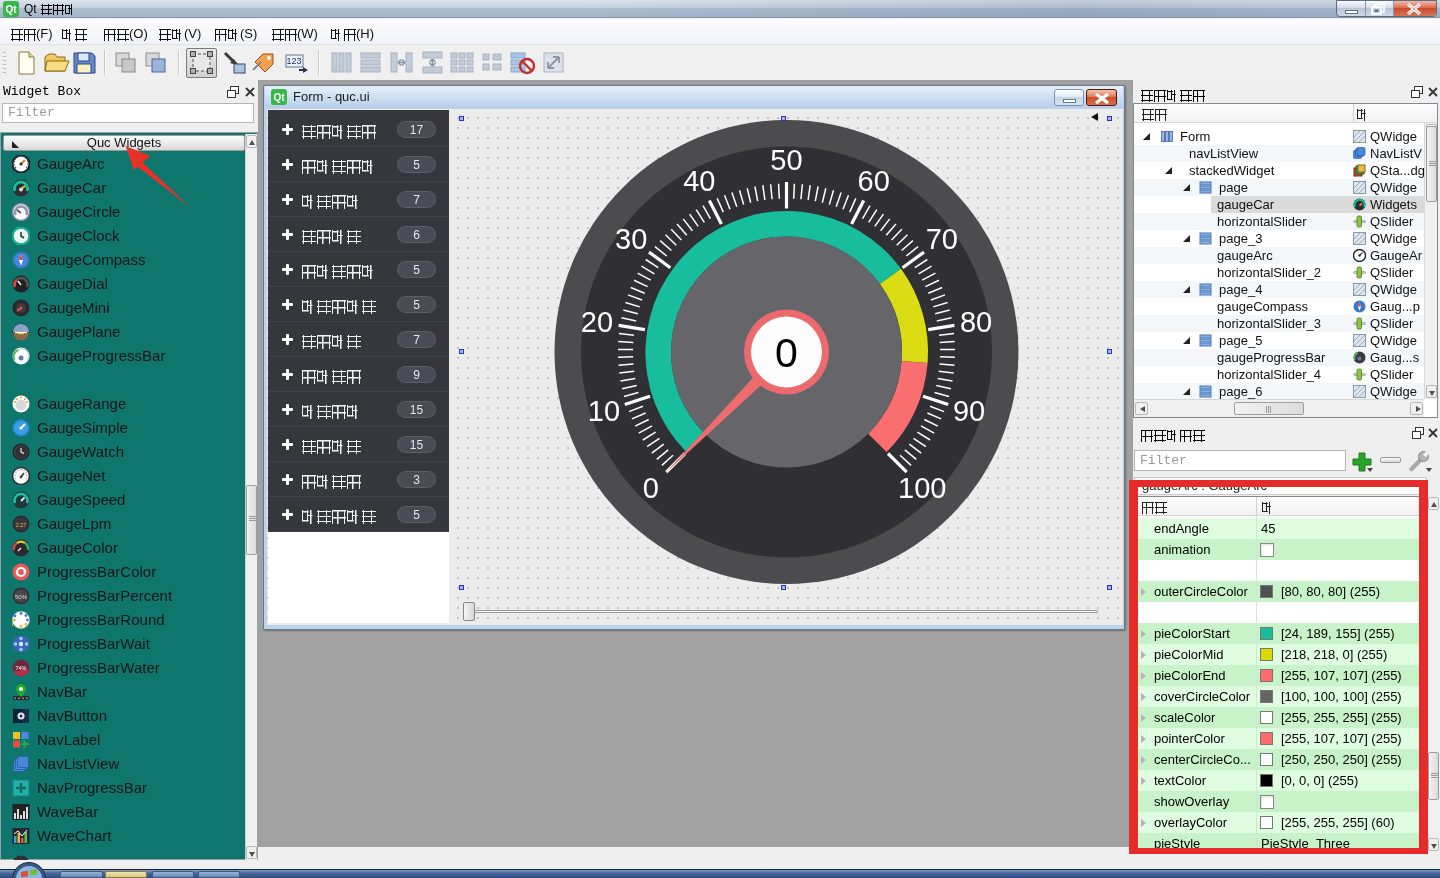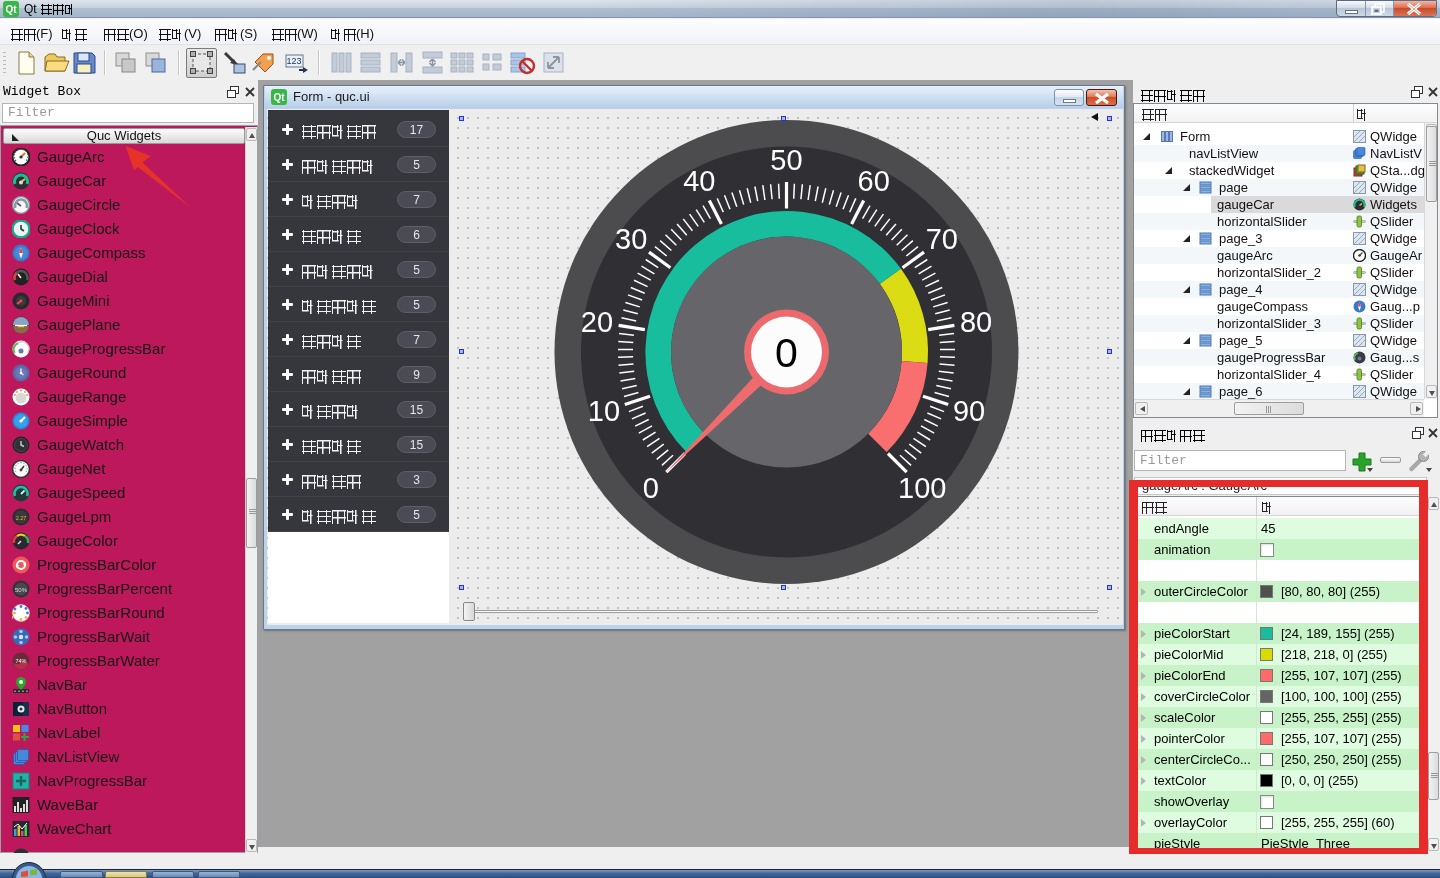--- a/index.html
+++ b/index.html
@@ -32,21 +32,21 @@
 
 #menubar{left:0;top:19px;width:1440px;height:26px;background:linear-gradient(#fdfdfe,#f1f2f8);border-bottom:1px solid #e2e2e2;color:#111}
 .mi{position:absolute;top:7px;font-size:13px;color:#111}
 
 #toolbar{left:0;top:46px;width:1440px;height:34px;background:#f0f0f0}
 .tsep{position:absolute;top:4px;width:1px;height:25px;background:#c7c7c7;box-shadow:1px 0 0 #fff}
 .tbtn{position:absolute;top:3px;width:28px;height:28px}
 
 #ldock-title{left:0;top:82px;width:258px;height:20px;background:#efefef;font-family:"Liberation Mono",monospace;font-size:13px;color:#000}
 #lfilter{left:2px;top:103px;width:252px;height:20px;background:#fff;border:1px solid #b5b5b5;font-family:"Liberation Mono",monospace;font-size:13px;color:#9a9a9a;line-height:18px;padding-left:5px}
-#llist{left:0;top:125px;width:258px;height:728px;background:#be185d;border:1px solid #9aa0a8}
+#llist{left:0;top:132px;width:258px;height:728px;background:#0f766e;border:1px solid #9aa0a8}
 #quchdr{position:absolute;left:2px;top:2px;width:242px;height:16px;background:linear-gradient(#fdfdfd,#e8e8e8 60%,#d8d8d8);border:1px solid #9a9a9a;border-radius:2px;text-align:center;font-size:13px;color:#111;line-height:14px}
 .witem{position:absolute;left:0;width:244px;height:24px;font-size:15px;color:#151515;line-height:24px}
 .witem .lbl{position:absolute;left:36px;top:0}
 .wic{position:absolute;left:11px;top:3px;width:18px;height:18px}
 
 .sbv{position:absolute;background:#f0f0f0}
 .sbthumb{position:absolute;background:linear-gradient(90deg,#f2f2f2,#dcdcdc);border:1px solid #9d9d9d;border-radius:2px}
 .sbbtn{position:absolute;background:#f0f0f0;border:1px solid #b8b8b8;border-radius:2px}
 .arr{position:absolute;width:0;height:0}
 
@@ -318,29 +318,20 @@
       <span class="lbl">GaugePlane</span>
     </div>
 <div class="witem" style="top:211px">
       <svg class="wic" width="18" height="18" viewBox="0 0 18 18">
         <circle cx="9" cy="9" r="8.5" fill="#fdfdfd"></circle>
         <path d="M2.5,13 A7,7 0 0 1 6,3" fill="none" stroke="#58b858" stroke-width="2.2"></path>
         <path d="M6,3 A7,7 0 0 1 15.5,13" fill="none" stroke="#c8c8c8" stroke-width="1.2"></path>
         <circle cx="9" cy="11" r="2.5" fill="#6878a8"></circle>
       </svg>
       <span class="lbl">GaugeProgressBar</span>
-    </div>
-<div class="witem" style="top:235px">
-      <svg class="wic" width="18" height="18" viewBox="0 0 18 18">
-        <circle cx="9" cy="9" r="8.5" fill="#5868a8"></circle>
-        <circle cx="9" cy="9" r="6" fill="#6878b8"></circle>
-        <path d="M9,4.5 V9 L11.5,11" stroke="#dde" stroke-width="1.6" fill="none"></path>
-        <circle cx="9" cy="9" r="1.3" fill="#ffd"></circle>
-      </svg>
-      <span class="lbl">GaugeRound</span>
     </div>
 <div class="witem" style="top:259px">
       <svg class="wic" width="18" height="18" viewBox="0 0 18 18">
         <circle cx="9" cy="9" r="8.5" fill="#fff"></circle>
         <circle cx="9" cy="10" r="5.5" fill="#d8d8d8"></circle>
         <g fill="#e8a030">
           <circle cx="3" cy="7" r="1"></circle>
           <circle cx="5" cy="4" r="1"></circle>
           <circle cx="9" cy="2.5" r="1"></circle>
           <circle cx="13" cy="4" r="1"></circle>

